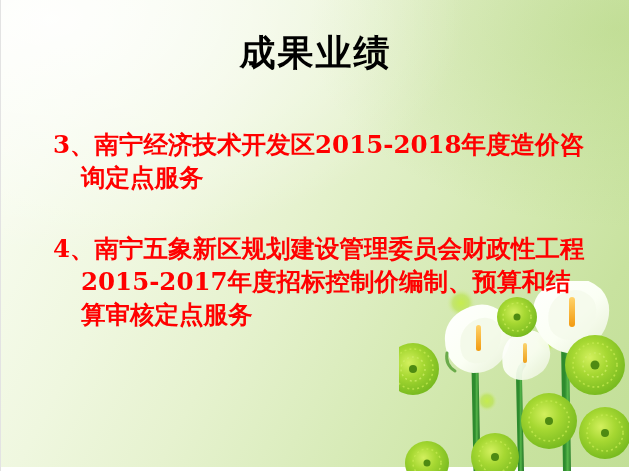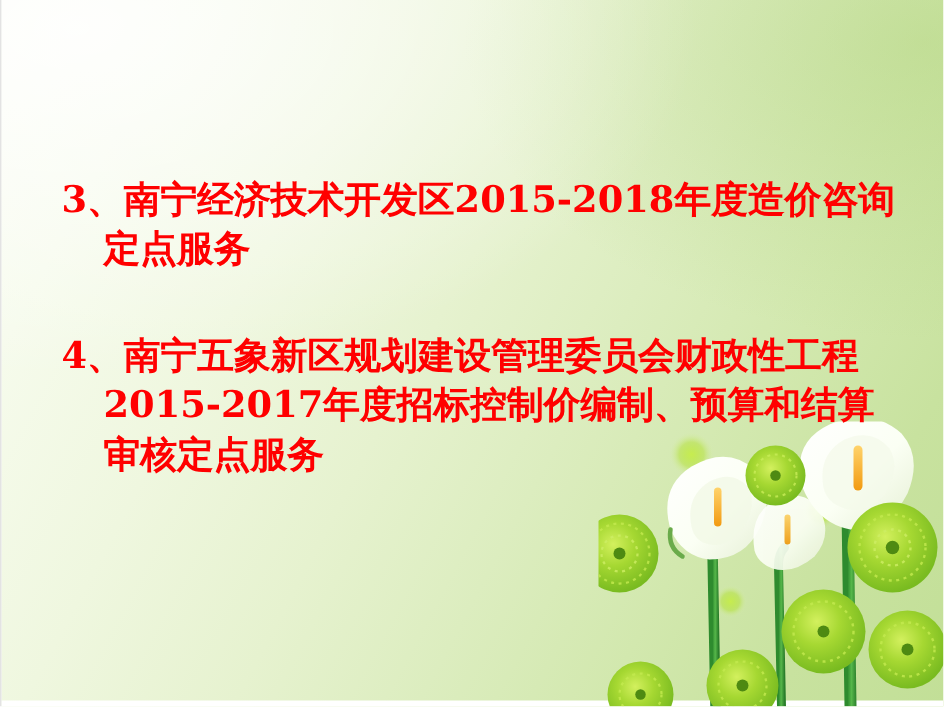--- a/index.html
+++ b/index.html
@@ -65,21 +65,21 @@
     left: 36px;
     width: 565px;
     z-index: 6;
     color: #FF0000;
     font-weight: bold;
     font-size: 24.5px;
     line-height: 33px;
     letter-spacing: 0px;
   }
   .item {
-    margin: 4px;
+    margin: 16px;
     padding-left: 28px;
     text-indent: -28px;
   }
   #item3 { top: 112px; }
   #item4 { top: 216px; }
 
   
   .art {
     position: absolute;
     right: 0;
@@ -186,20 +186,21 @@
         <circle r="4" fill="#4e8a12"></circle>
       </g>
       <g transform="translate(28,182)">
         <circle r="22" fill="url(#mumg)"></circle>
         <circle r="14" fill="none" stroke="#c3ea4f" stroke-width="1.5" stroke-dasharray="2 3" opacity="0.8"></circle>
         <circle r="3.5" fill="#4e8a12"></circle>
       </g>
     </svg>
   </div>
 
+  <div class="title">成果业绩</div>
 
   <div class="bodytext" id="item3">
     <p class="item">3、南宁经济技术开发区2015-2018年度造价咨询定点服务</p>
   </div>
 
   <div class="bodytext" id="item4">
     <p class="item">4、南宁五象新区规划建设管理委员会财政性工程2015-2017年度招标控制价编制、预算和结算审核定点服务</p>
   </div>
 
   <div class="bottomstrip"></div>

